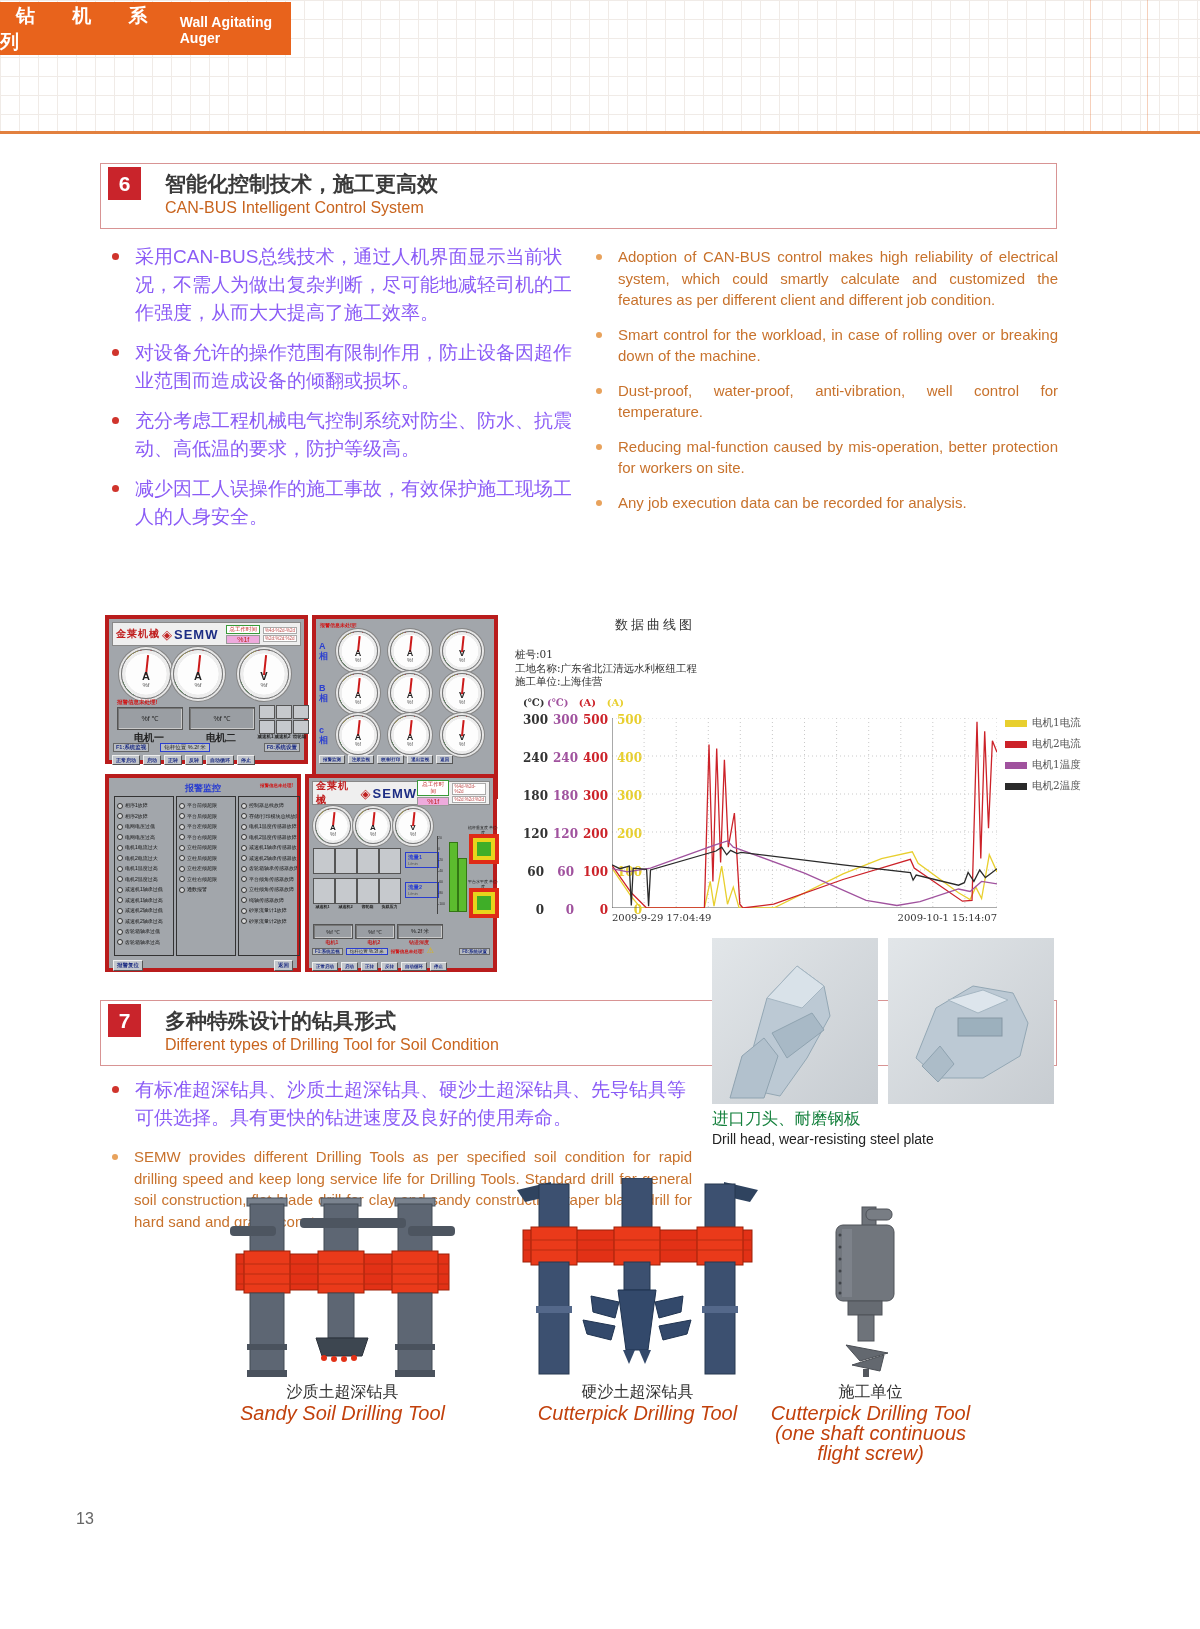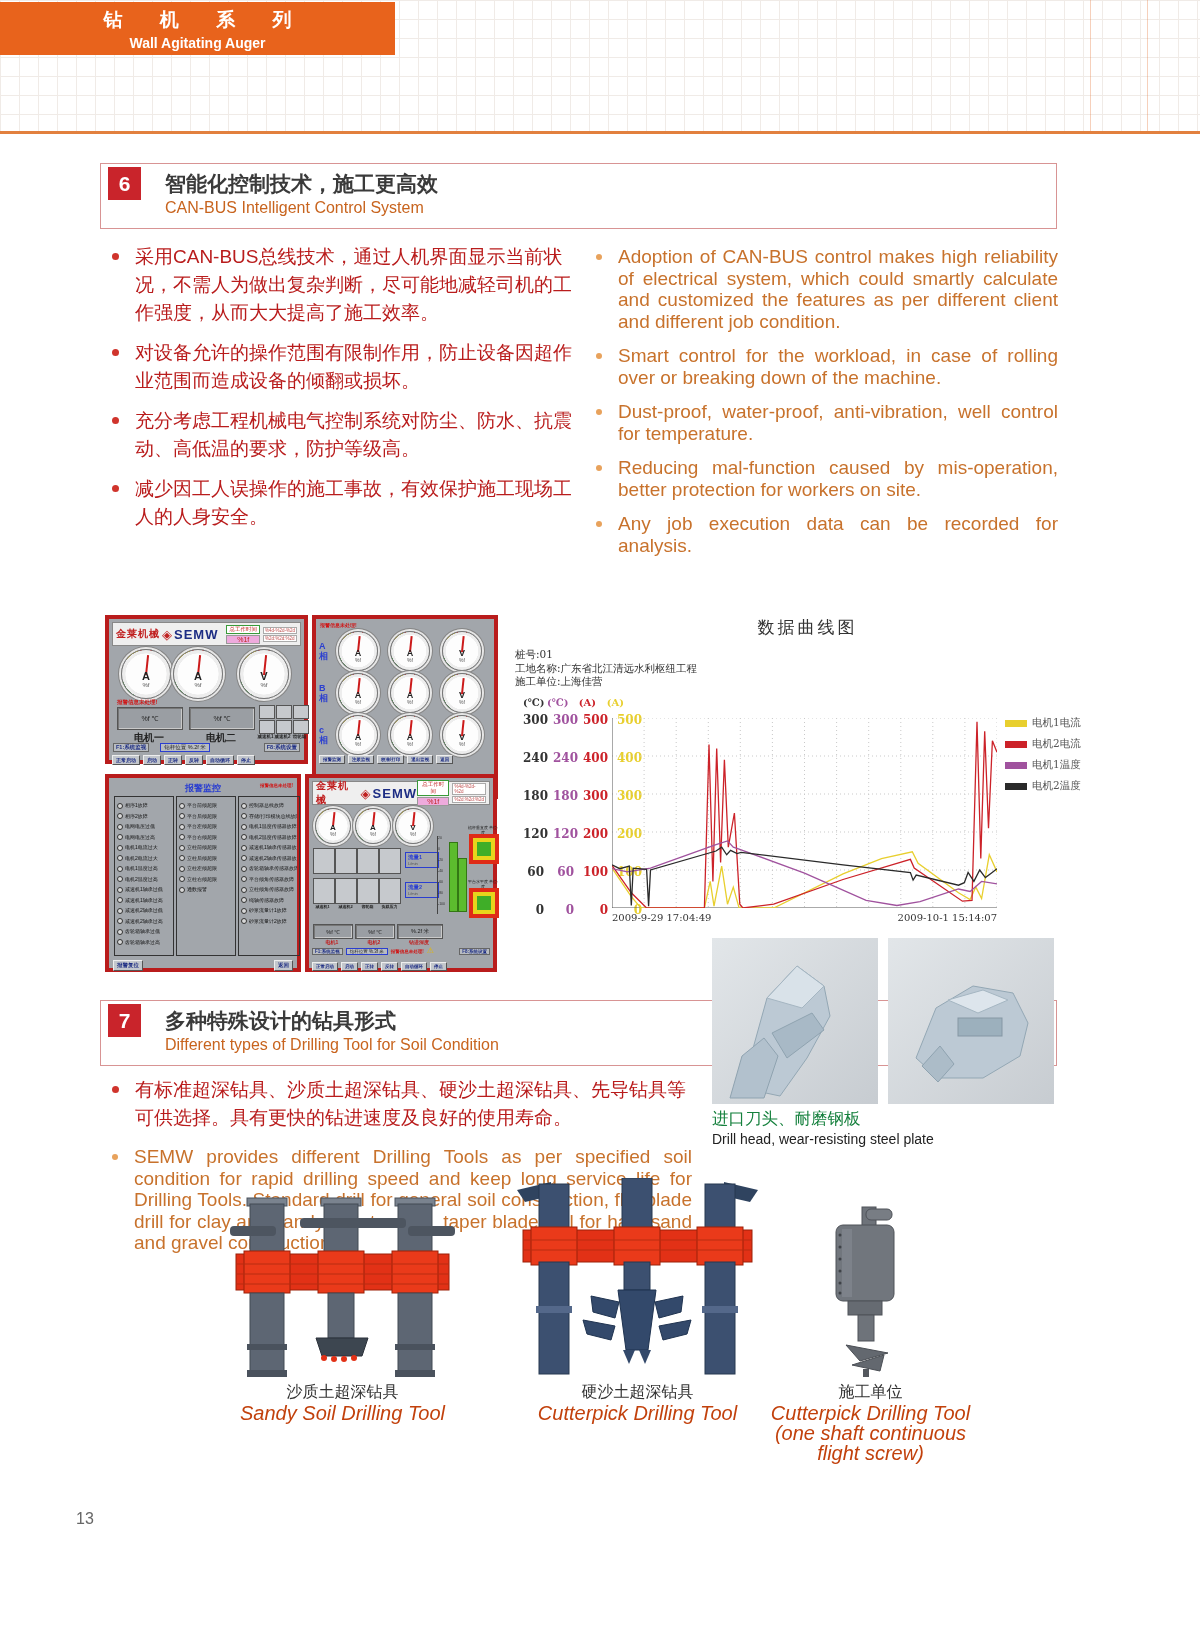--- a/index.html
+++ b/index.html
@@ -4,41 +4,41 @@
 <style>
   html,body{margin:0;padding:0;background:#fff;}
   .page{position:relative;width:1200px;height:1629px;background:#fff;overflow:hidden;
         font-family:"Liberation Sans",sans-serif;}
   
   .grid-bg{position:absolute;left:0;top:0;width:1200px;height:133px;
     background-image:linear-gradient(#f0ebe7 1px,transparent 1px),linear-gradient(90deg,#f0ebe7 1px,transparent 1px);
     background-size:19px 19px;}
   .grid-accent{position:absolute;top:0;width:1px;height:133px;background:rgba(230,120,60,.35);}
   .orange-rule{position:absolute;left:0;top:131px;width:1200px;height:3px;background:#e2803e;}
-  .banner{position:absolute;left:0;top:2px;width:395px;height:53px;background:#e8631c;color:#fff;
-    display:flex;flex-direction:column;align-items:center;justify-content:center;}
+  .banner{position:absolute;left:0;top:2px;width:291px;height:53px;background:#e8631c;color:#fff;
+    display:flex;flex-direction:row;align-items:center;justify-content:center;}
   .banner-zh{font-size:19px;font-weight:700;letter-spacing:16px;text-indent:16px;}
   .banner-en{font-size:14px;font-weight:700;margin-top:2px;}
   
   .sec-head{position:absolute;left:100px;width:955px;height:64px;border:1px solid #d89494;background:#fff;}
   .sec-num{position:absolute;left:7px;top:3px;width:33px;height:33px;background:#c9242b;color:#fff;
     font-size:21px;font-weight:700;display:flex;align-items:center;justify-content:center;}
   .sec-title-zh{position:absolute;left:64px;top:6px;font-size:21px;font-weight:700;color:#3a3a3a;}
   .sec-title-en{position:absolute;left:64px;top:35px;font-size:16px;color:#c8641e;}
   
   .bullet{display:flex;align-items:flex-start;}
   .dot{flex:0 0 auto;border-radius:50%;}
   .dot-red{width:7px;height:7px;background:#d0342c;margin:10px 16px 0 4px;}
   .dot-or{width:6px;height:6px;background:#e8a25c;margin:8px 16px 0 4px;}
   .zh-col{position:absolute;left:108px;top:243px;width:478px;}
   .zh-col .bullet{margin-bottom:12px;}
-  .zh-text{font-size:19px;line-height:28px;color:#b91c1c;}
+  .zh-text{font-size:19px;line-height:28px;color:#8b5cf6;}
   .en-col{position:absolute;left:592px;top:246px;width:466px;}
   .en-col .bullet{margin-bottom:13px;}
-  .en-text{font-size:19px;line-height:21.5px;color:#c8722c;text-align:justify;}
+  .en-text{font-size:15px;line-height:21.5px;color:#c8722c;text-align:justify;}
   
   .panel{position:absolute;background:#a2a6ab;border:4px solid #b91c1c;box-sizing:border-box;margin-top:17px;}
   .phead{position:absolute;left:3px;top:3px;right:3px;height:24px;background:#efefef;border:1px solid #888;
     display:flex;align-items:center;padding:0 3px;box-sizing:border-box;}
   .brand-zh{color:#c02020;font-weight:700;font-size:10px;letter-spacing:1px;}
   .logo-d{color:#c02020;font-size:13px;margin:0 2px;}
   .brand-en{color:#1d2d84;font-weight:700;font-size:13px;letter-spacing:1px;}
   .wt{margin-left:auto;text-align:center;}
   .wt-label{font-size:5.5px;color:#c02020;background:#fff;border:1px solid #3a9a3a;padding:0 2px;}
   .wt-value{font-size:7px;color:#c02020;background:#eeaadd;border:1px solid #999;margin-top:1px;}
@@ -77,21 +77,21 @@
   .flowbox .fu{color:#555;font-size:4px;}
   .gbar{position:absolute;background:#5cbb2e;border:1px solid #337714;}
   .ruler{position:absolute;width:10px;border-left:1px solid #444;}
   .ruler span{display:block;font-size:3.5px;color:#333;height:11px;}
   .indicator{position:absolute;background:#3fae28;border:4px solid #e8d51c;outline:4px solid #df2b17;}
   .ind-label{position:absolute;font-size:4px;color:#222;text-align:center;line-height:5px;}
   .warn{color:#e6b800;font-size:8px;line-height:8px;}
   
   .chart{position:absolute;left:505px;top:598px;width:590px;height:332px;background:#fff;
     font-family:"DejaVu Serif",serif;color:#333;}
-  .chart-title{position:absolute;left:110px;top:18px;width:385px;text-align:center;font-size:17px;letter-spacing:3px;}
+  .chart-title{position:absolute;left:110px;top:18px;width:385px;text-align:left;font-size:13px;letter-spacing:3px;}
   .chart-meta{position:absolute;left:10px;top:50px;font-size:10.5px;line-height:13.5px;}
   .unit-row{position:absolute;left:18px;top:99px;display:flex;gap:3px;font-size:10px;font-weight:700;}
   .unit-row span{display:inline-block;text-align:right;}
   .unit-row span:nth-child(1),.unit-row span:nth-child(2),.tick-row span:nth-child(1),.tick-row span:nth-child(2){width:21px;}
   .unit-row span:nth-child(3),.unit-row span:nth-child(4),.tick-row span:nth-child(3),.tick-row span:nth-child(4){width:25px;}
   .tick-row{position:absolute;left:18px;display:flex;gap:9px;font-size:12px;font-weight:700;}
   .tick-row span{display:inline-block;text-align:right;}
   .plot{position:absolute;left:107px;top:120px;width:385px;height:190px;}
   .xlab{position:absolute;top:314px;font-size:10px;}
   .legend{position:absolute;left:500px;top:118px;text-align:center;}

